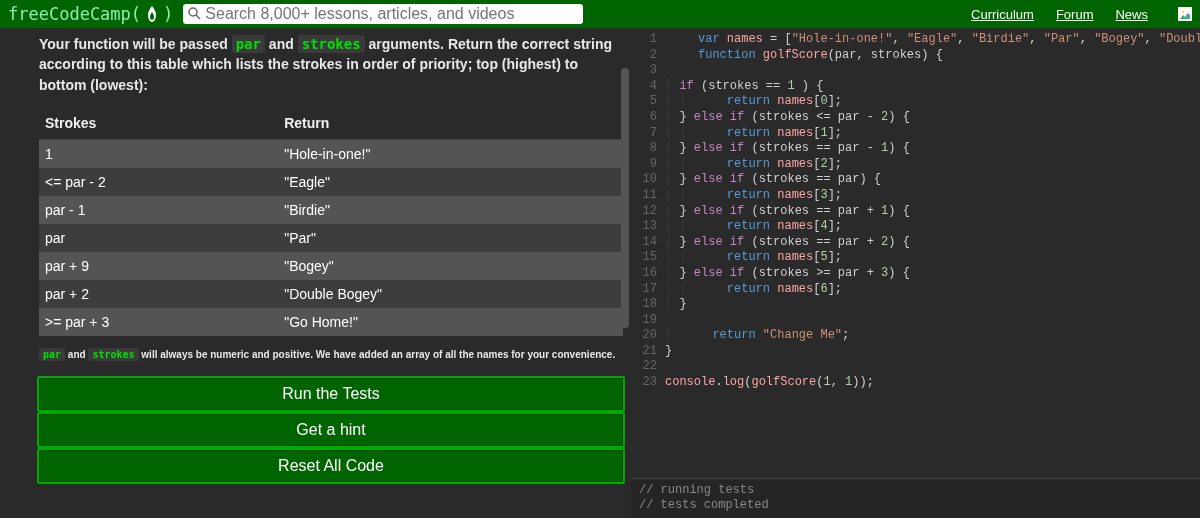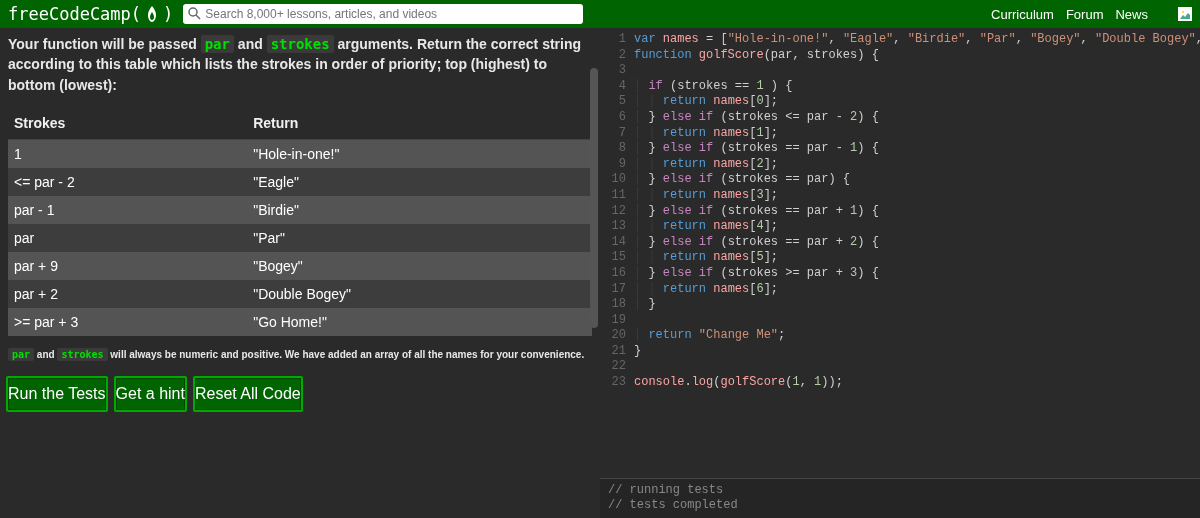--- a/index.html
+++ b/index.html
@@ -1,47 +1,47 @@
 <!DOCTYPE html>
 <html><head>
 <meta charset="utf-8">
 <style>
 * { margin: 0; padding: 0; box-sizing: border-box; }
 body { font-family: -apple-system, "Helvetica Neue", Arial, sans-serif; background: #2a2a2a; color: #fff; overflow: hidden; }
 .topbar { background: #006400; height: 28px; display: flex; align-items: center; padding: 0 8px; gap: 10px; font-size: 13px; }
-.logo { color: #ffffff; font-family: monospace; font-size: 17px; display: flex; align-items: center; gap: 4px; }
+.logo { color: #86efac; font-family: monospace; font-size: 17px; display: flex; align-items: center; gap: 4px; }
 .logo-flame { display: inline-block; }
 .logo-flame svg { display:block; }
 .search { flex: 0 0 400px; background: #fff; border-radius: 3px; height: 20px; display: flex; align-items: center; padding: 0 4px; gap: 4px; }
 .search svg { flex: 0 0 14px; }
-.search input { border: none; outline: none; flex: 1; font-size: 12px; color: #ef4444; background: transparent; }
+.search input { border: none; outline: none; flex: 1; font-size: 16px; color: #ef4444; background: transparent; }
 .spacer { flex: 1; }
-.navlinks { display: flex; gap: 12px; }
+.navlinks { display: flex; gap: 22px; text-decoration: underline; }
 .navlinks span { color: #fff; cursor: pointer; }
 .broken-img { width: 14px; height: 14px; background: #fff; display: inline-flex; align-items: center; justify-content: center; margin-left: 20px; }
-.main { display: flex; height: calc(518px - 28px); }
+.main { display: flex; height: calc(518px - 28px); padding-left: 31px; }
 .left { flex: 0 0 600px; background: #2a2a2a; padding: 0; display: flex; flex-direction: column; position: relative; }
 .left-scroll { overflow: auto; padding: 6px 8px 8px 8px; }
 .intro { font-size: 14px; line-height: 1.45; font-weight: 600; color: #e8e8e8; text-align: left; }
 code.inline { background: #3a3a3a; padding: 1px 4px; border-radius: 2px; font-family: monospace; color: #00e000; font-weight: 700; }
 table { width: 100%; border-collapse: collapse; margin: 12px 0; font-size: 14px; }
 th { text-align: left; padding: 8px 6px; font-weight: 700; color: #f0f0f0; border-bottom: 1px solid #444; }
 td { padding: 6px 6px; }
 tbody tr:nth-child(odd) { background: #545454; }
 tbody tr:nth-child(even) { background: #3d3d3d; }
 .footnote { font-size: 10px; font-weight: 600; color: #e8e8e8; line-height: 1.45; }
-.buttons { display: flex; flex-direction: row; gap: 6px; padding: 6px 6px 8px 6px; }
+.buttons { display: flex; flex-direction: column; gap: 0; padding: 6px 6px 8px 6px; }
 .btn { background: #006400; border: 2px solid #0a0; color: #fff; font-size: 16px; padding: 7px 0; cursor: pointer; font-family: inherit; border-radius: 2px; box-shadow: inset 0 0 0 1px #004800; }
 .divider { width: 10px; background: #f2f2f2; }
 .right { flex: 1; display: flex; flex-direction: column; background: #2a2a2a; }
 .editor { flex: 1; background: #2a2a2a; font-family: "Courier New", monospace; font-size: 12px; line-height: 1.3; padding: 4px 0 0 0; color: #d0d0d0; overflow: auto; }
 .eline { display: flex; white-space: pre; }
 .ln { color: #666; text-align: right; width: 34px; flex: 0 0 34px; padding-right: 8px; user-select: none; }
 .kw { color: #c586c0; } 
-.kw2 { color: #569cd6; } 
+.kw2 { color: #569cd6; margin-left: 33px; } 
 .str { color: #ce9178; }
 .num { color: #b5cea8; }
 .fn { color: #fca5a5; }
 .guide { color: #3c3c3c; }
 .console { border-top: 1px solid #444; background: #252525; color: #888; font-family: "Courier New", monospace; font-size: 12px; padding: 4px 8px; line-height: 1.3; }
 .scrollbar-indicator { position: absolute; right: 2px; top: 40px; width: 8px; height: 260px; background: #555; border-radius: 4px; }
 </style>
 </head>
 <body>
 

